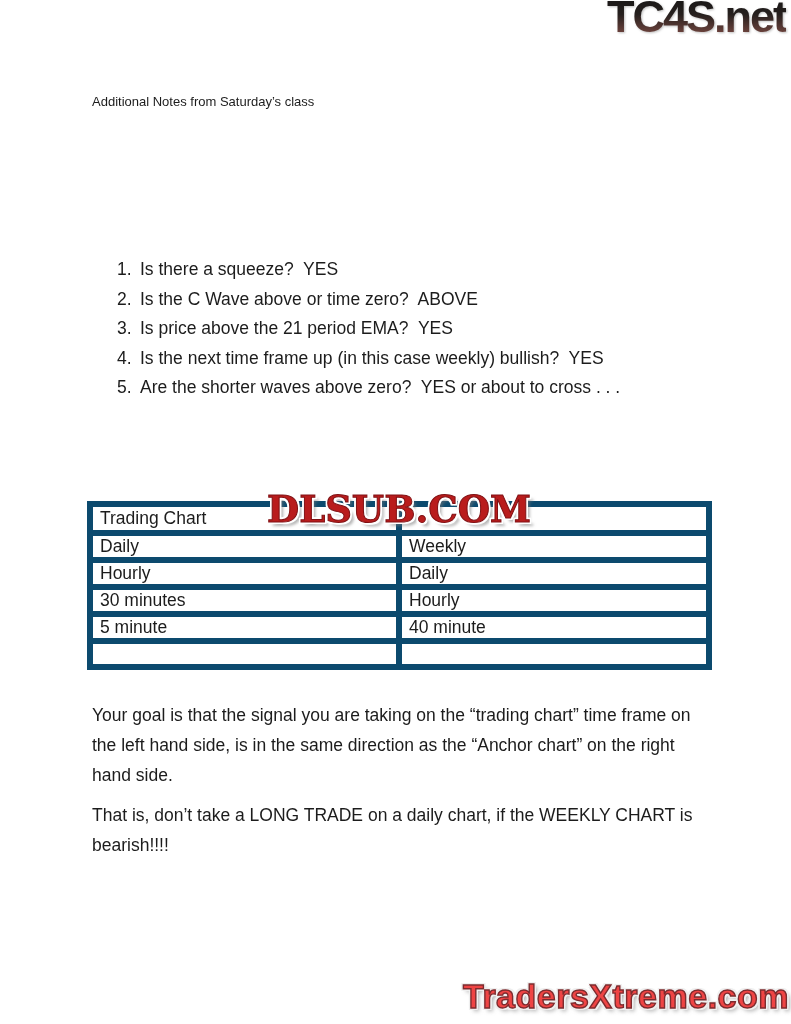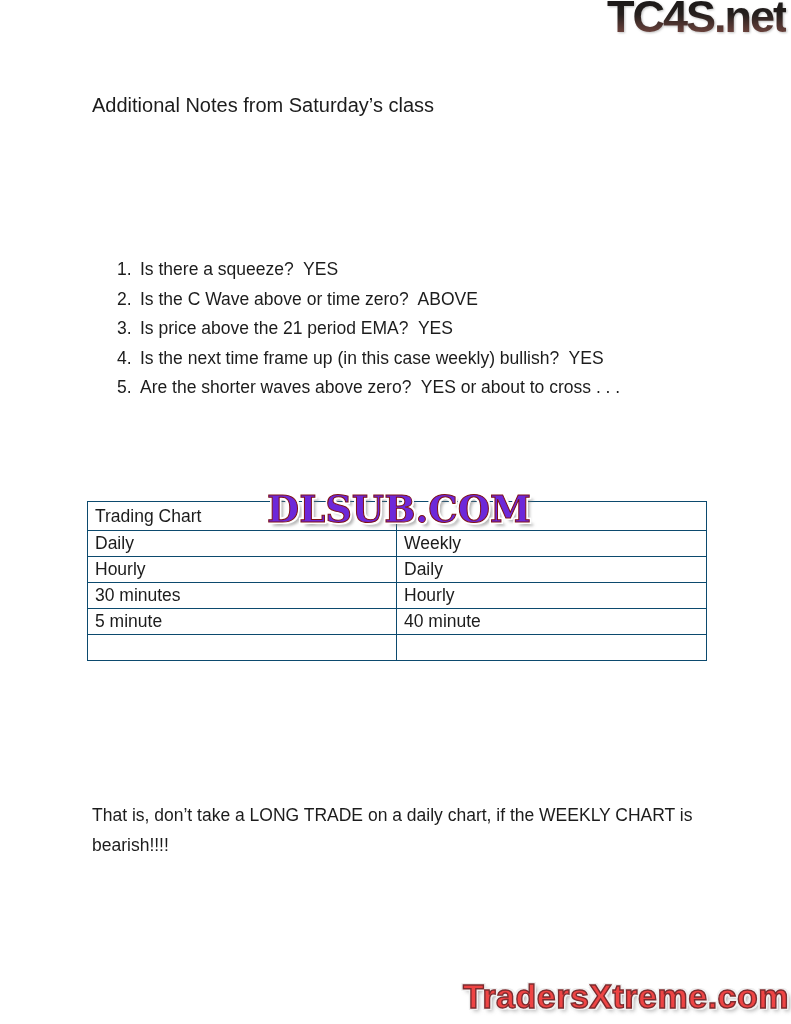--- a/index.html
+++ b/index.html
@@ -28,21 +28,21 @@
     background-clip: text;
     color: transparent;
     filter: drop-shadow(1px 1px 1px rgba(0,0,0,0.25));
   }
 
   
   .intro {
     position: absolute;
     left: 92px;
     top: 94px;
-    font-size: 20px;
+    font-size: 13px;
   }
   .subtitle {
     position: absolute;
     left: 92px;
     top: 179px;
     font-size: 17.5px;
   }
 
   
   .checklist {
@@ -72,42 +72,42 @@
     left: 87px;
     top: 501px;
     width: 619px;
   }
   .tf-table {
     border-collapse: collapse;
     table-layout: fixed;
     width: 619px;
   }
   .tf-table td {
-    border: 1px solid #0c4a6e;
+    border: 6px solid #0c4a6e;
     font-size: 17.5px;
     padding: 0 0 0 7px;
     vertical-align: middle;
     white-space: pre-wrap;
   }
   .tf-table tr { height: 26px; }
   .tf-table tr.head-row { height: 29px; }
   .tf-table col.c1 { width: 309px; }
   .tf-table col.c2 { width: 310px; }
 
   .watermark {
     position: absolute;
     left: 164px;
     top: -14px;
     width: 296px;
     text-align: center;
     font-family: "DejaVu Serif", serif;
     font-weight: bold;
     font-size: 37px;
     letter-spacing: 0px;
-    color: #6d28d9;
+    color: #b91c1c;
     -webkit-text-stroke: 1px #7e1013;
     text-shadow:
       -2px 0 0 #ffffff, 2px 0 0 #ffffff,
       0 -2px 0 #ffffff, 0 2px 0 #ffffff,
       -2px -2px 0 #ffffff, 2px 2px 0 #ffffff,
       -2px 2px 0 #ffffff, 2px -2px 0 #ffffff,
       4px 4px 3px rgba(120,120,120,0.55);
   }
 
   
@@ -204,17 +204,18 @@
       </tr>
       <tr>
         <td></td>
         <td></td>
       </tr>
     </tbody>
       </table>
     <div class="watermark">DLSUB.COM</div>
   </div>
 
+  <p class="para p1">Your goal is that the signal you are taking on the “trading chart” time frame on the left hand side, is in the same direction as the “Anchor chart” on the right hand side.</p>
   <p class="para p2">That is, don’t take a LONG TRADE on a daily chart, if the WEEKLY CHART is bearish!!!!</p>
 
   <div class="tx-logo">TradersXtreme.com</div>
 
 </div>
 
 </body></html>

